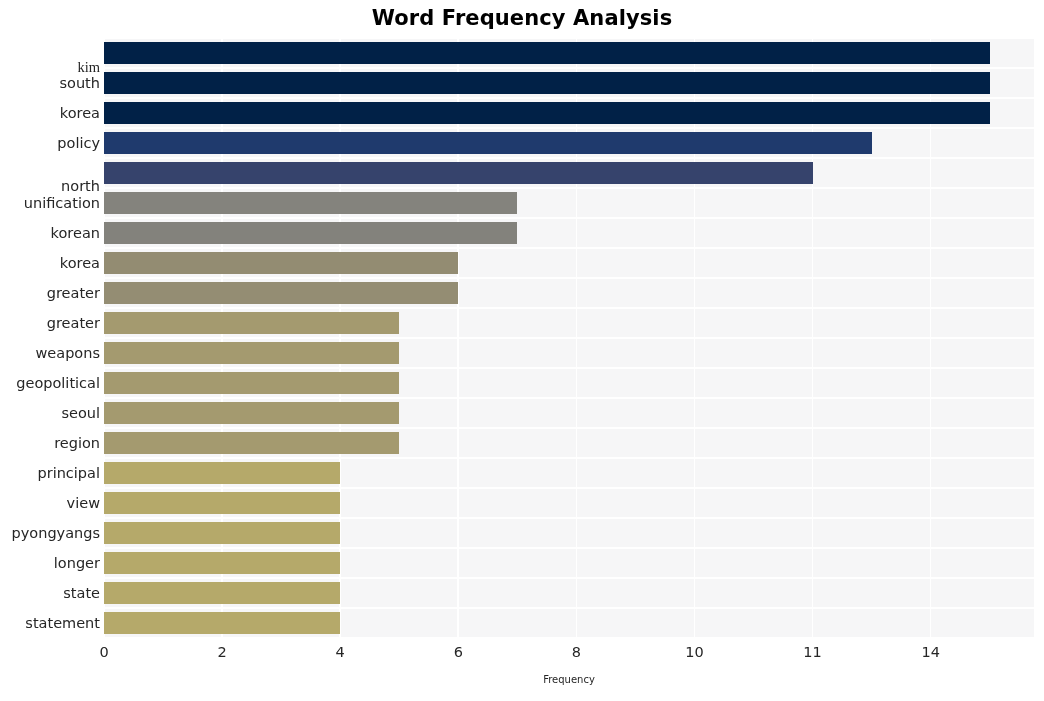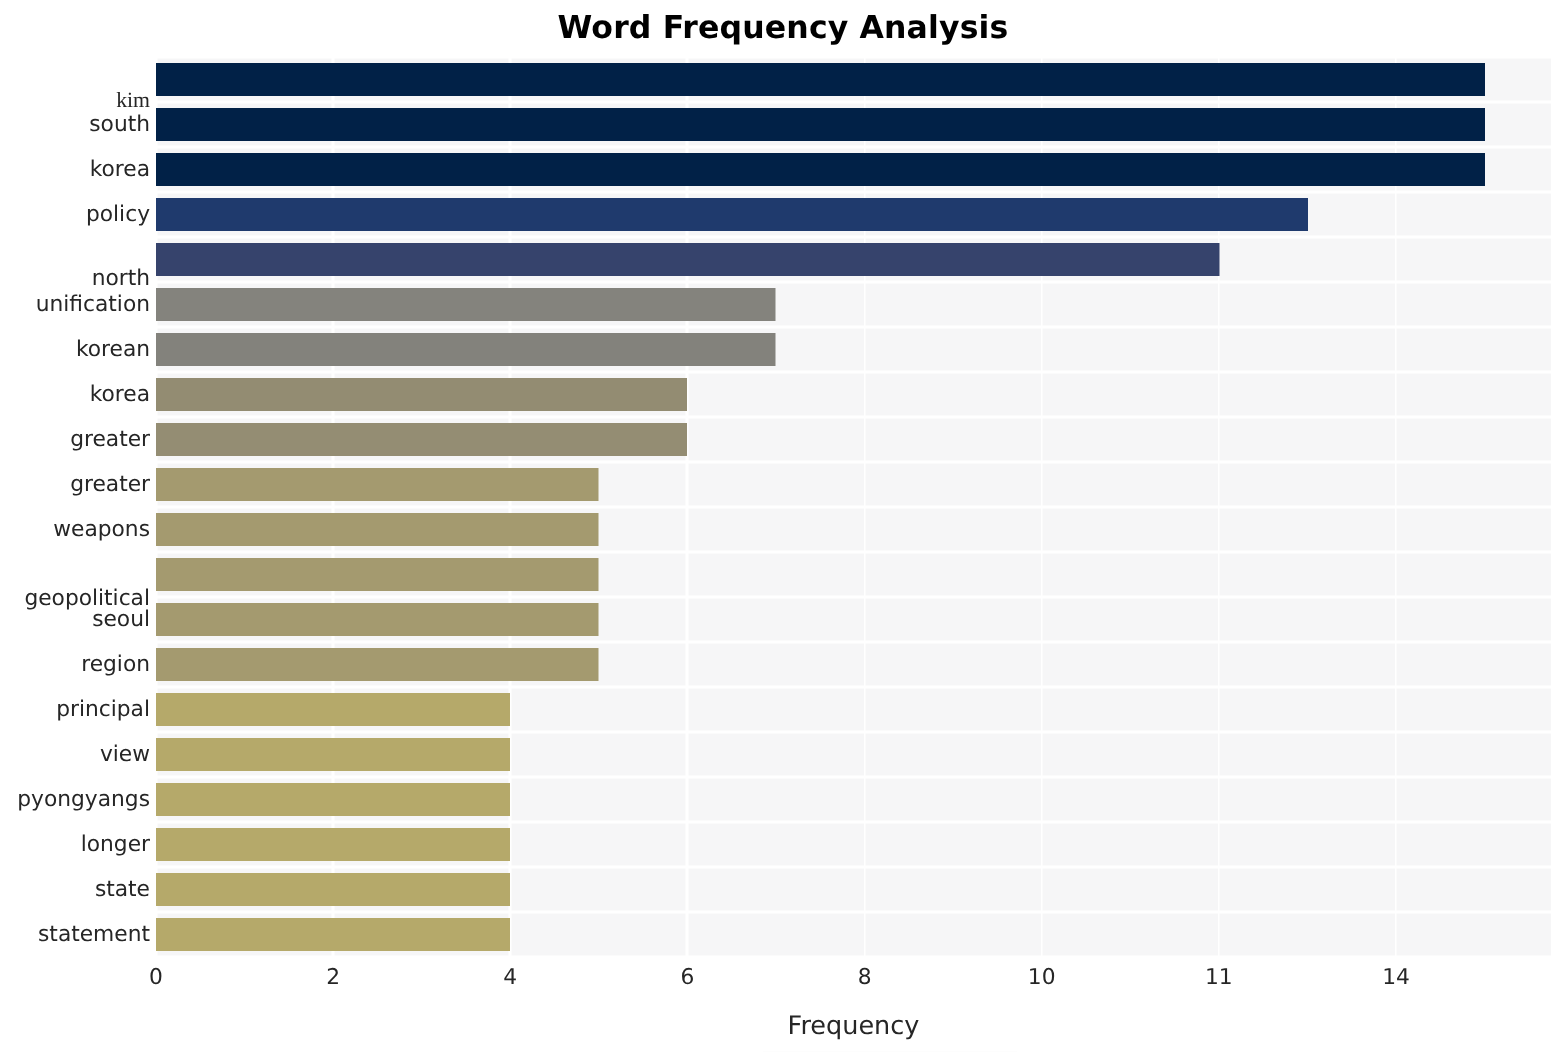--- a/index.html
+++ b/index.html
@@ -105,21 +105,21 @@
     color: #262626;
     white-space: nowrap;
   }
 
   #xaxis-label {
     position: absolute;
     left: 104px;
     top: 674px;
     width: 930px;
     text-align: center;
-    font-size: 17px;
+    font-size: 10px;
     color: #262626;
   }
 </style>
 </head>
 <body>
 
 <div id="figure">
 
   <div id="chart-title">Word Frequency Analysis</div>
 
@@ -186,21 +186,21 @@
       <div class="ytick" style="top: 37px;">south</div>
       <div class="ytick" style="top: 67px;">korea</div>
       <div class="ytick" style="top: 97px;">policy</div>
       <div class="ytick" style="top: 140px;">north</div>
       <div class="ytick" style="top: 157px;">unification</div>
       <div class="ytick" style="top: 187px;">korean</div>
       <div class="ytick" style="top: 217px;">korea</div>
       <div class="ytick" style="top: 247px;">greater</div>
       <div class="ytick" style="top: 277px;">greater</div>
       <div class="ytick" style="top: 307px;">weapons</div>
-      <div class="ytick" style="top: 337px; margin-top: 16px;">geopolitical</div>
+      <div class="ytick" style="top: 337px;">geopolitical</div>
       <div class="ytick" style="top: 367px;">seoul</div>
       <div class="ytick" style="top: 397px;">region</div>
       <div class="ytick" style="top: 427px;">principal</div>
       <div class="ytick" style="top: 457px;">view</div>
       <div class="ytick" style="top: 487px;">pyongyangs</div>
       <div class="ytick" style="top: 517px;">longer</div>
       <div class="ytick" style="top: 547px;">state</div>
       <div class="ytick" style="top: 577px;">statement</div>
     </div>
 

